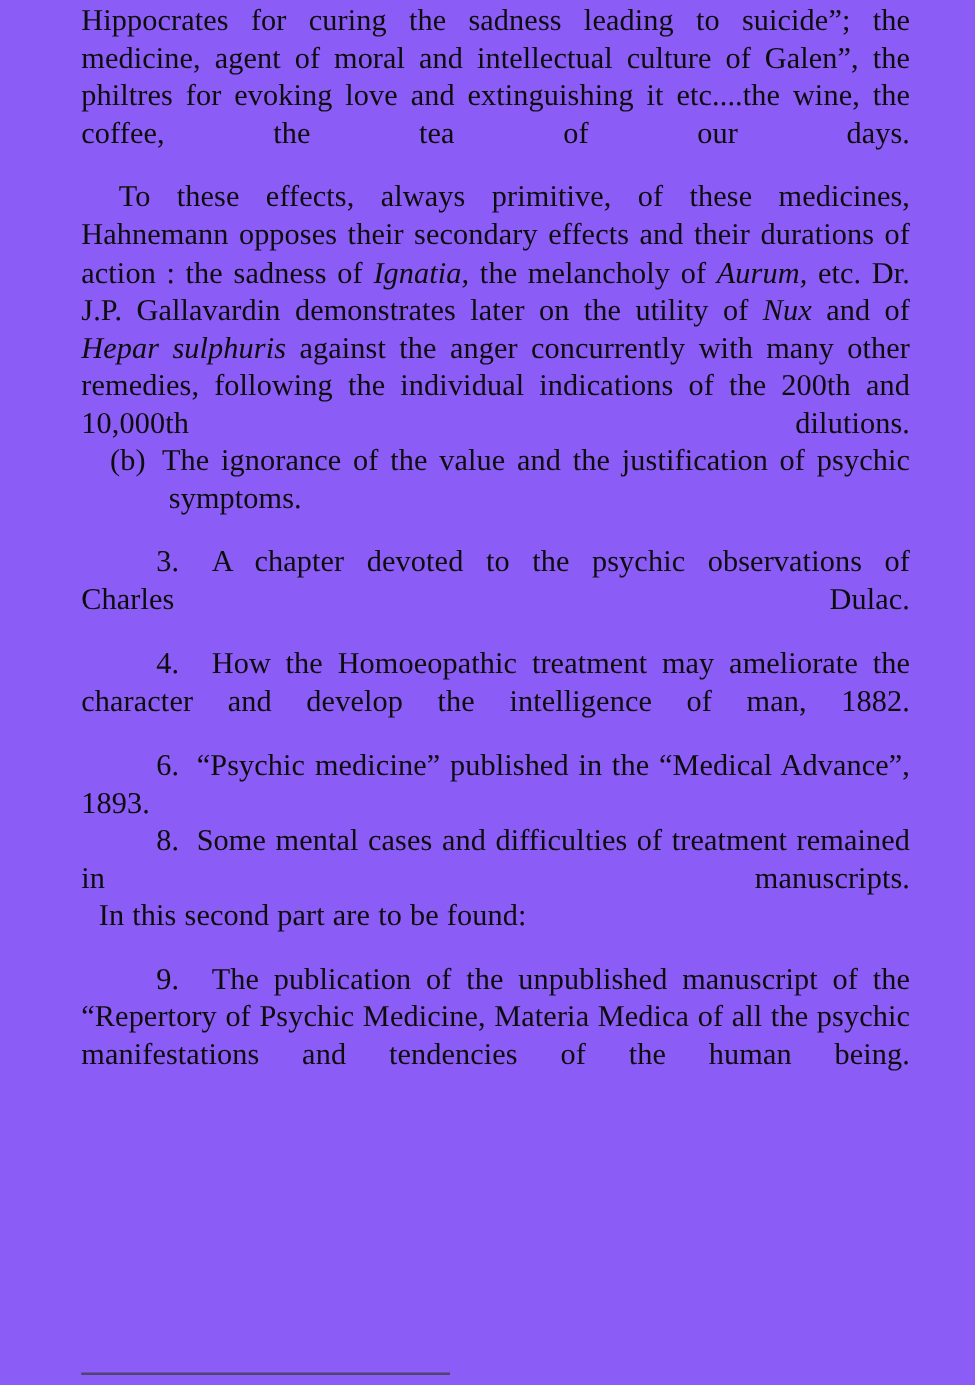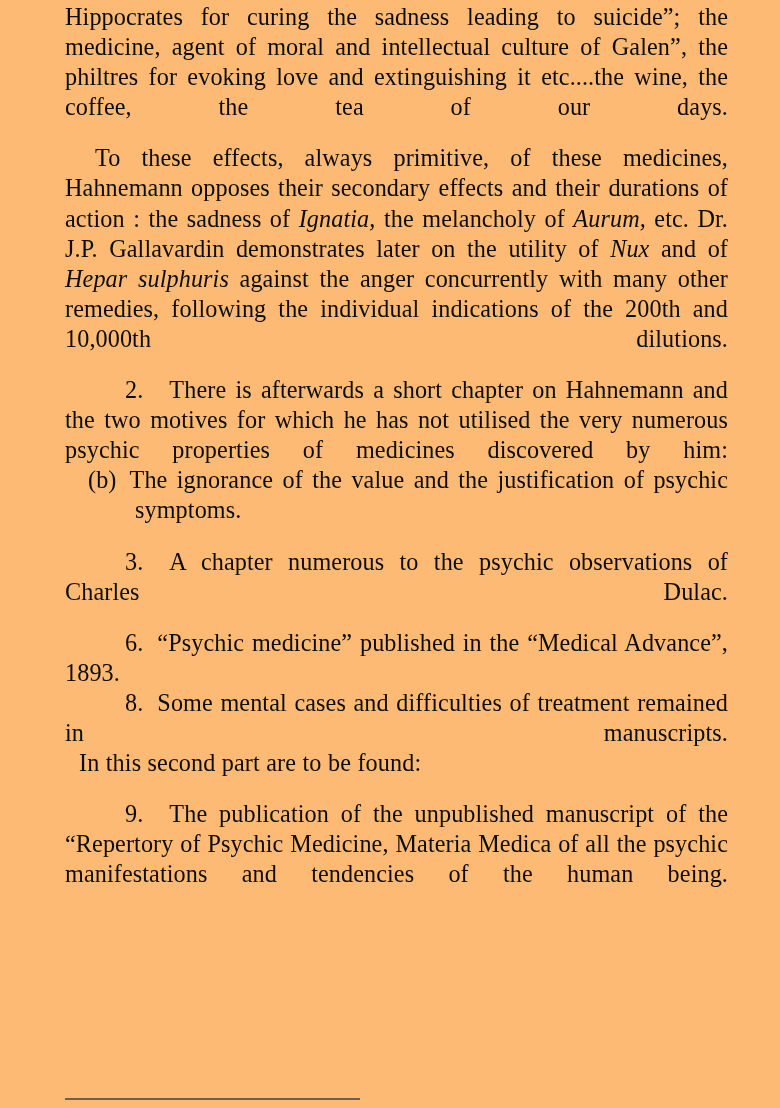--- a/index.html
+++ b/index.html
@@ -11,21 +11,21 @@
 
   body {
     font-family: "Liberation Serif", "DejaVu Serif", serif;
     color: #0d0d0d;
   }
 
   .page {
     position: relative;
     width: 780px;
     height: 1108px;
-    background: #fdba74;
+    background: #8b5cf6;
     overflow: hidden;
     box-sizing: border-box;
   }
 
   .text-column {
     position: absolute;
     left: 65px;
     top: 2px;
     width: 663px;
   }
@@ -101,28 +101,28 @@
 </head>
 <body>
 
 <div class="page">
   <div class="text-column">
 
     <p class="para indent-none justify-all gap-none">Hippocrates for curing the sadness leading to suicide”; the medicine, agent of moral and intellectual culture of Galen”, the philtres for evoking love and extinguishing it etc....the wine, the coffee, the tea of our days.</p>
 
     <p class="para indent-para justify-all gap-large"><span>To these effects, always primitive, of these medicines, Hahnemann opposes their secondary effects and their durations of action : the sadness of </span><em class="work">Ignatia,</em><span> the melancholy of </span><em class="work">Aurum,</em><span> etc. Dr. J.P. Gallavardin demonstrates later on the utility of </span><em class="work">Nux</em><span> and of </span><em class="work">Hepar sulphuris</em><span> against the anger concurrently with many other remedies, following the individual indications of the 200th and 10,000th dilutions.</span></p>
 
-    <p class="para indent-para justify-all gap-large"><span class="num-label num-gap-wide">2.</span><span>There is afterwards a short chapter on Hahnemann and the two motives for which he has not utilised the very numerous psychic properties of medicines discovered by him:</span></p>
 
 
     <p class="subitem last-left gap-none"><span class="sub-label">(b)</span><span>The ignorance of the value and the justification of psychic symptoms.</span></p>
 
 
-    <p class="para indent-para justify-all gap-large"><span class="num-label num-gap-wide">3.</span><span>A chapter numerous to the psychic observations of Charles Dulac.</span></p>
+    <p class="para indent-para justify-all gap-large"><span class="num-label num-gap-wide">3.</span><span>A chapter devoted to the psychic observations of Charles Dulac.</span></p>
 
+    <p class="para indent-para justify-all gap-large"><span class="num-label num-gap-wide">4.</span><span>How the Homoeopathic treatment may ameliorate the character and develop the intelligence of man, 1882.</span></p>
 
 
     <p class="para indent-para justify-all gap-large"><span class="num-label num-gap-narrow">6.</span><span>“Psychic medicine” published in the “Medical Advance”, 1893.</span></p>
 
 
     <p class="para indent-para justify-all gap-none"><span class="num-label num-gap-narrow">8.</span><span>Some mental cases and difficulties of treatment remained in manuscripts.</span></p>
 
     <p class="para indent-small last-left gap-none">In this second part are to be found:</p>
 
     <p class="para indent-para justify-all gap-large"><span class="num-label num-gap-wide">9.</span><span>The publication of the unpublished manuscript of the “Repertory of Psychic Medicine, Materia Medica of all the psychic manifestations and tendencies of the human being.</span></p>

